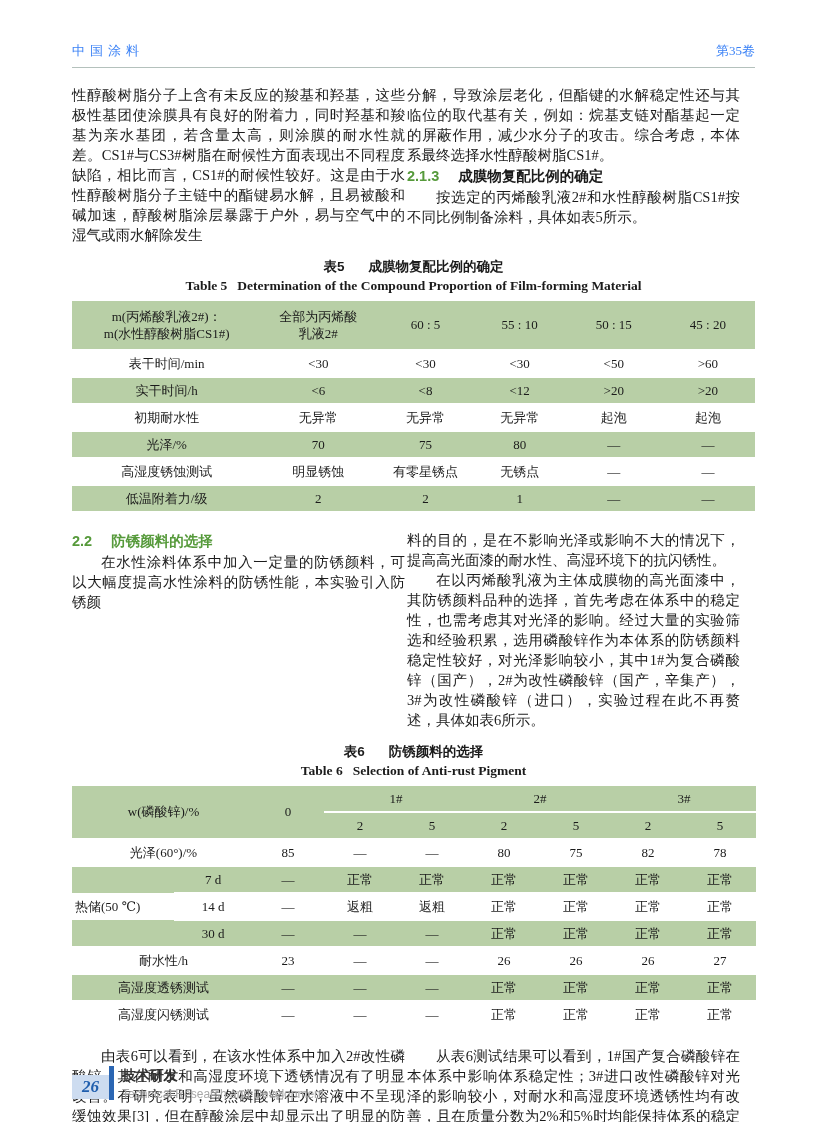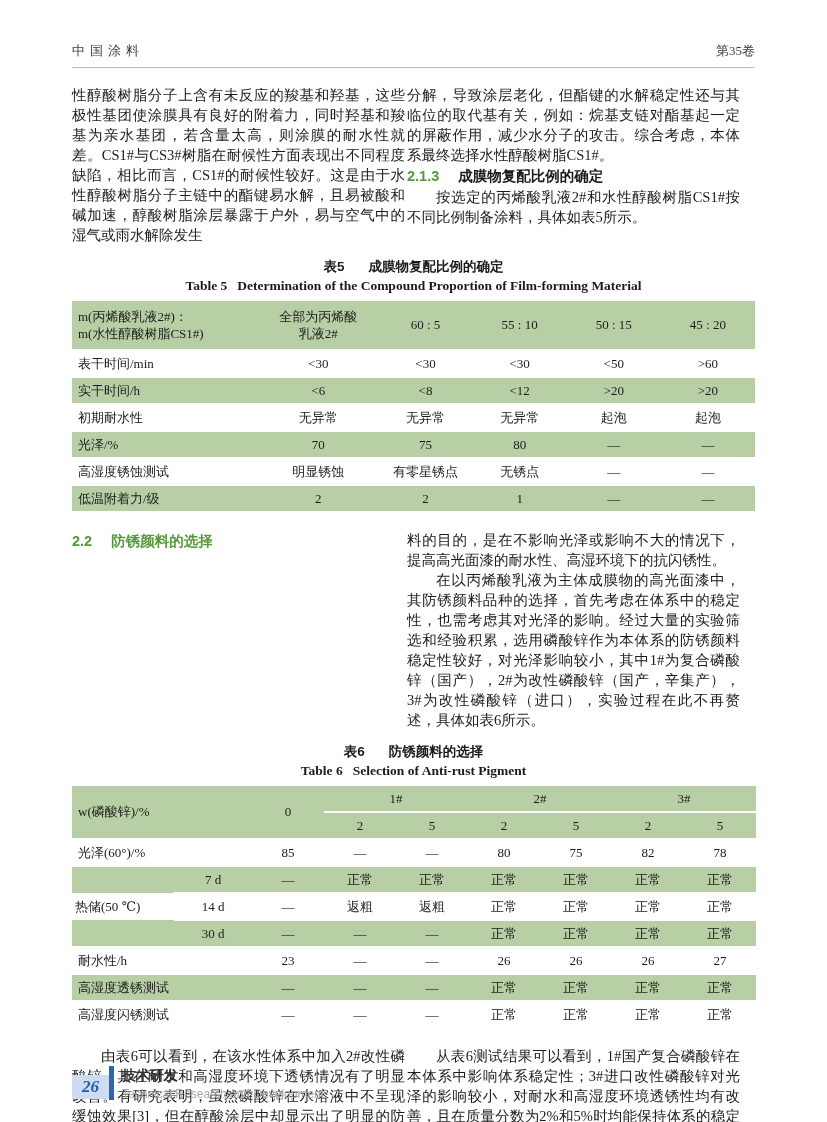--- a/index.html
+++ b/index.html
@@ -4,21 +4,21 @@
 <style>
   html,body { margin:0; padding:0; background:#e8e8e8; }
   .page {
     position:relative; width:827px; height:1122px; margin:0 auto;
     background:#ffffff; box-sizing:border-box; padding:42px 72px 0 72px;
     font-family:"Liberation Serif","DejaVu Serif",serif; color:#1b1b1b;
     overflow:hidden;
   }
   
   .phead { display:flex; justify-content:space-between; align-items:flex-end;
-    font-size:13px; color:#404040; padding-bottom:7px; border-bottom:1px solid #b4c1bc; }
+    font-size:13px; color:#3b82f6; padding-bottom:7px; border-bottom:1px solid #b4c1bc; }
   .phead .journal { letter-spacing:5px; }
   
   .twocol { display:flex; gap:2px; margin-top:17px; }
   .col { width:333px; font-size:14.5px; line-height:20px; text-align:justify; }
   .col p { margin:0; }
   .indent { text-indent:2em; }
   .sec-head { font-family:"Liberation Sans","DejaVu Sans",sans-serif; font-weight:bold;
     font-size:14.5px; line-height:22px; margin:1px 0; }
   .sec-num { color:#569a3b; margin-right:19px; }
   .green { color:#569a3b; }
@@ -28,21 +28,21 @@
   .cap-cn .cap-no { margin-right:24px; }
   .cap-en { text-align:center; font-weight:bold; font-size:13.5px; margin:2px 0 7px 0;
     font-family:"Liberation Serif","DejaVu Serif",serif; }
   .cap-en .cap-no { margin-right:10px; }
   
   table.tbl { width:100%; border-collapse:collapse; font-size:13px; text-align:center;
     table-layout:fixed; }
   table.tbl td { padding:2px 3px; height:21px; overflow:hidden; }
   table.tbl tr { border-bottom:2px solid #ffffff; }
   .g { background:#b8cfa6; }
-  .lbl { text-align:left; padding-left:6px !important; }
+  .lbl { text-align:center; padding-left:6px !important; }
   .pre { white-space:pre-line; line-height:17px; }
   .t5 .hrow td { height:44px; }
   .t6 td { height:22px; }
   .grp { border-bottom:1.5px solid #3c3c3c !important; }
   .heat-span { background:linear-gradient(to bottom,
       #b8cfa6 0%, #b8cfa6 33.4%, #ffffff 33.4%, #ffffff 66.7%, #b8cfa6 66.7%, #b8cfa6 100%);
       text-align:left; padding-left:6px; }
   
   .pfoot { position:absolute; left:72px; bottom:22px; display:flex; align-items:flex-end; }
   .pgbox { background:#cddcf0; width:37px; height:24px; margin-bottom:1px;
@@ -154,20 +154,21 @@
         <td>—</td>
       </tr>
     </tbody>
   </table>
 
   <div class="twocol">
     <div class="col">
       <p class="sec-head">
         <span class="sec-num">2.2</span><span class="green">防锈颜料的选择</span>
       </p>
+      <p class="indent">在水性涂料体系中加入一定量的防锈颜料，可以大幅度提高水性涂料的防锈性能，本实验引入防锈颜</p>
     </div>
     <div class="col">
       <p>料的目的，是在不影响光泽或影响不大的情况下，提高高光面漆的耐水性、高湿环境下的抗闪锈性。</p>
       <p class="indent">在以丙烯酸乳液为主体成膜物的高光面漆中，其防锈颜料品种的选择，首先考虑在体系中的稳定性，也需考虑其对光泽的影响。经过大量的实验筛选和经验积累，选用磷酸锌作为本体系的防锈颜料稳定性较好，对光泽影响较小，其中1#为复合磷酸锌（国产），2#为改性磷酸锌（国产，辛集产），3#为改性磷酸锌（进口），实验过程在此不再赘述，具体如表6所示。</p>
     </div>
   </div>
 
   <div class="cap-cn">
     <span class="cap-no">表6</span><span>防锈颜料的选择</span>
   </div>

